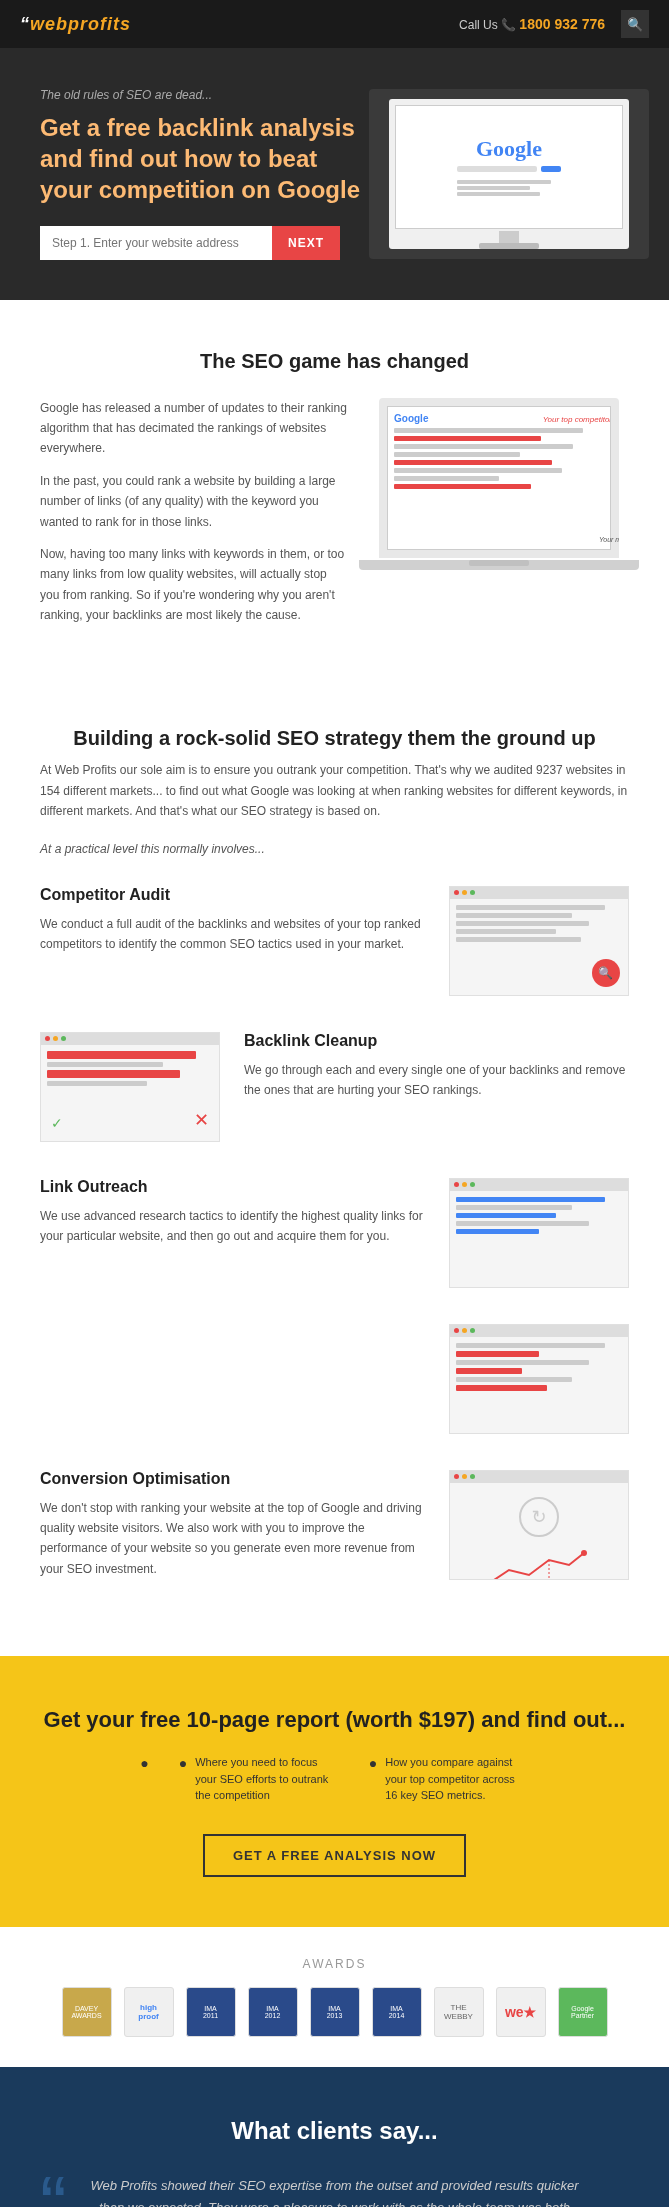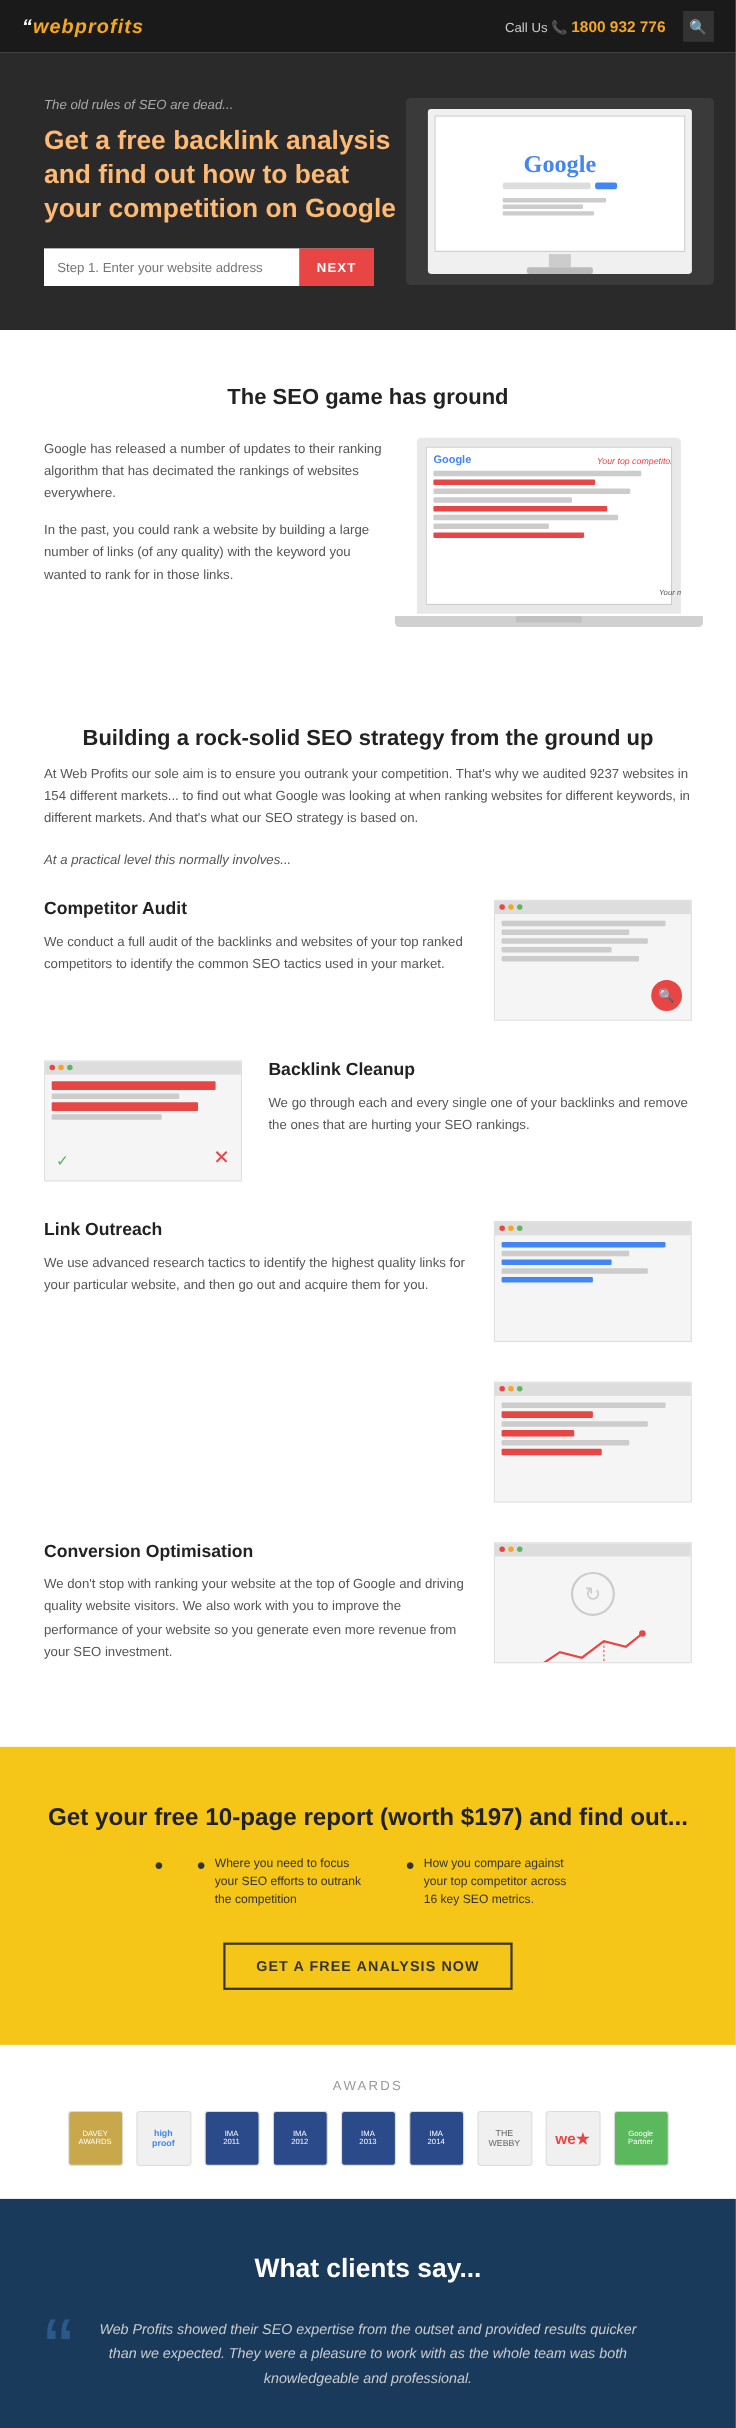--- a/index.html
+++ b/index.html
@@ -478,25 +478,26 @@
       </div>
       <div class="monitor-stand">
         <div class="monitor-neck"></div>
         <div class="monitor-base"></div>
       </div>
     </div>
   </div>
 </section>
 
 <section class="seo-section">
-  <h2 class="section-title">The SEO game has ground</h2>
+  <h2 class="section-title">The SEO game has changed</h2>
   <div class="seo-content">
     <div class="seo-text">
       <p>Google has released a number of updates to their ranking algorithm that has decimated the rankings of websites everywhere.</p>
       <p>In the past, you could rank a website by building a large number of links (of any quality) with the keyword you wanted to rank for in those links.</p>
+      <p>Now, having too many links with keywords in them, or too many links from low quality websites, will actually stop you from ranking. So if you're wondering why you aren't ranking, your backlinks are most likely the cause.</p>
     </div>
     <div class="seo-image">
       <div class="laptop-mock">
         <div class="laptop-screen">
           <div class="laptop-screen-inner">
             <div style="font-size:10px;font-weight:bold;color:#4285f4;margin-bottom:4px;">Google</div>
             <div class="mock-line" style="width:90%;"></div>
             <div class="mock-line accent" style="width:70%;"></div>
             <div class="mock-line" style="width:85%;"></div>
             <div class="mock-line" style="width:60%;"></div>
@@ -510,21 +511,21 @@
         <div style="position:absolute;bottom:15px;right:-60px;font-size:7px;color:#555;font-style:italic;white-space:nowrap;max-width:80px;text-align:right;">Your most valuable keywords</div>
       </div>
       <div class="laptop-bottom">
         <div class="laptop-trackpad" style="margin-top:2px;"></div>
       </div>
     </div>
   </div>
 </section>
 
 <section class="strategy-section">
-  <h2 class="strategy-title">Building a rock-solid SEO strategy from the ground up</h2>
+  <h2 class="strategy-title">Building a rock-solid SEO strategy them the ground up</h2>
   <p class="strategy-subtitle">At Web Profits our sole aim is to ensure you outrank your competition. That's why we audited 9237 websites in 154 different markets... to find out what Google was looking at when ranking websites for different keywords, in different markets. And that's what our SEO strategy is based on.</p>
   <p class="strategy-note">At a practical level this normally involves...</p>
 
   <div class="service-item">
     <div class="service-text">
       <div class="service-title">Competitor Audit</div>
       <div class="service-desc">We conduct a full audit of the backlinks and websites of your top ranked competitors to identify the common SEO tactics used in your market.</div>
     </div>
     <div class="service-img">
       <div class="mock-browser" style="width:100%;height:100%;">

